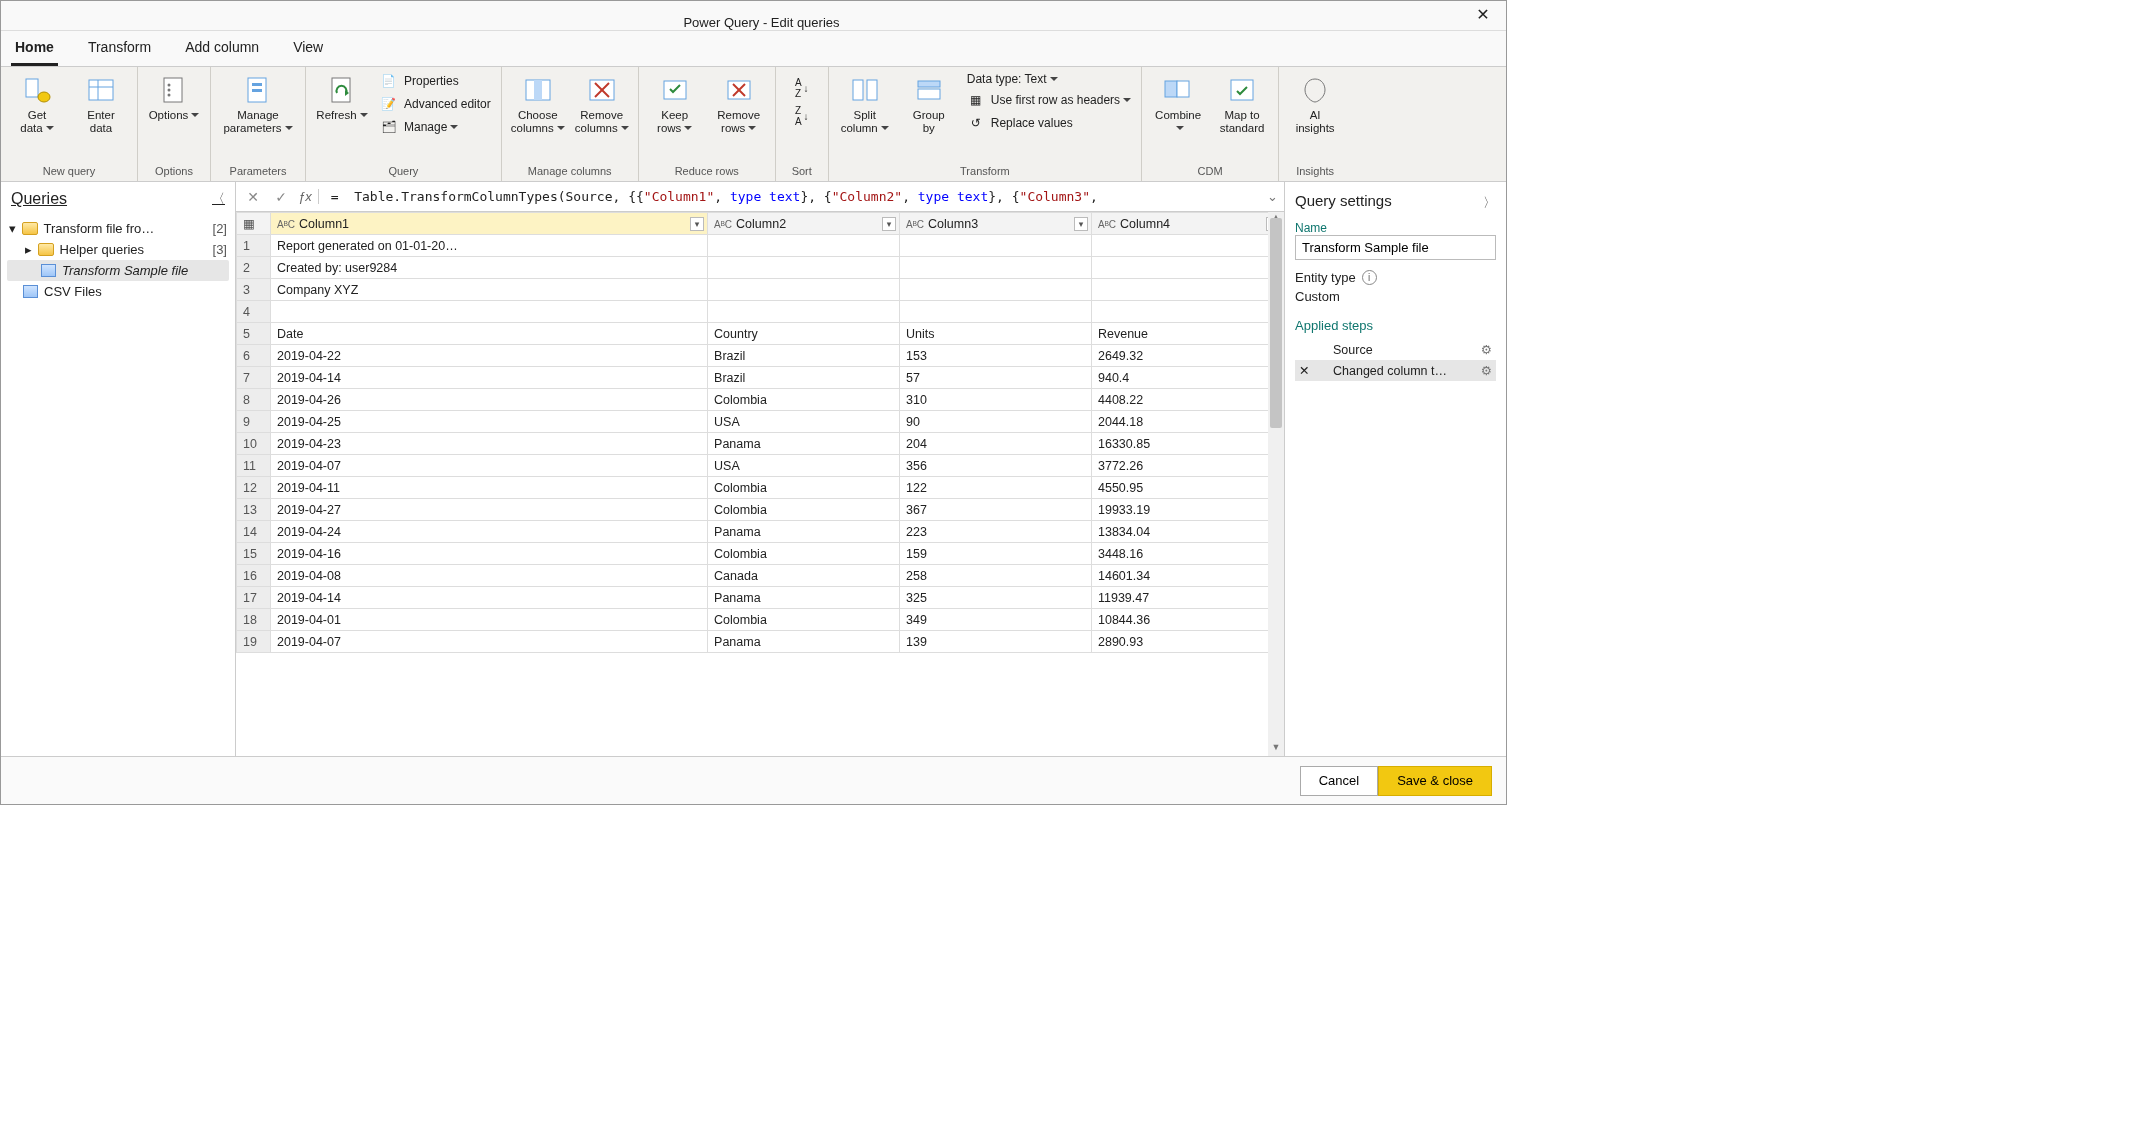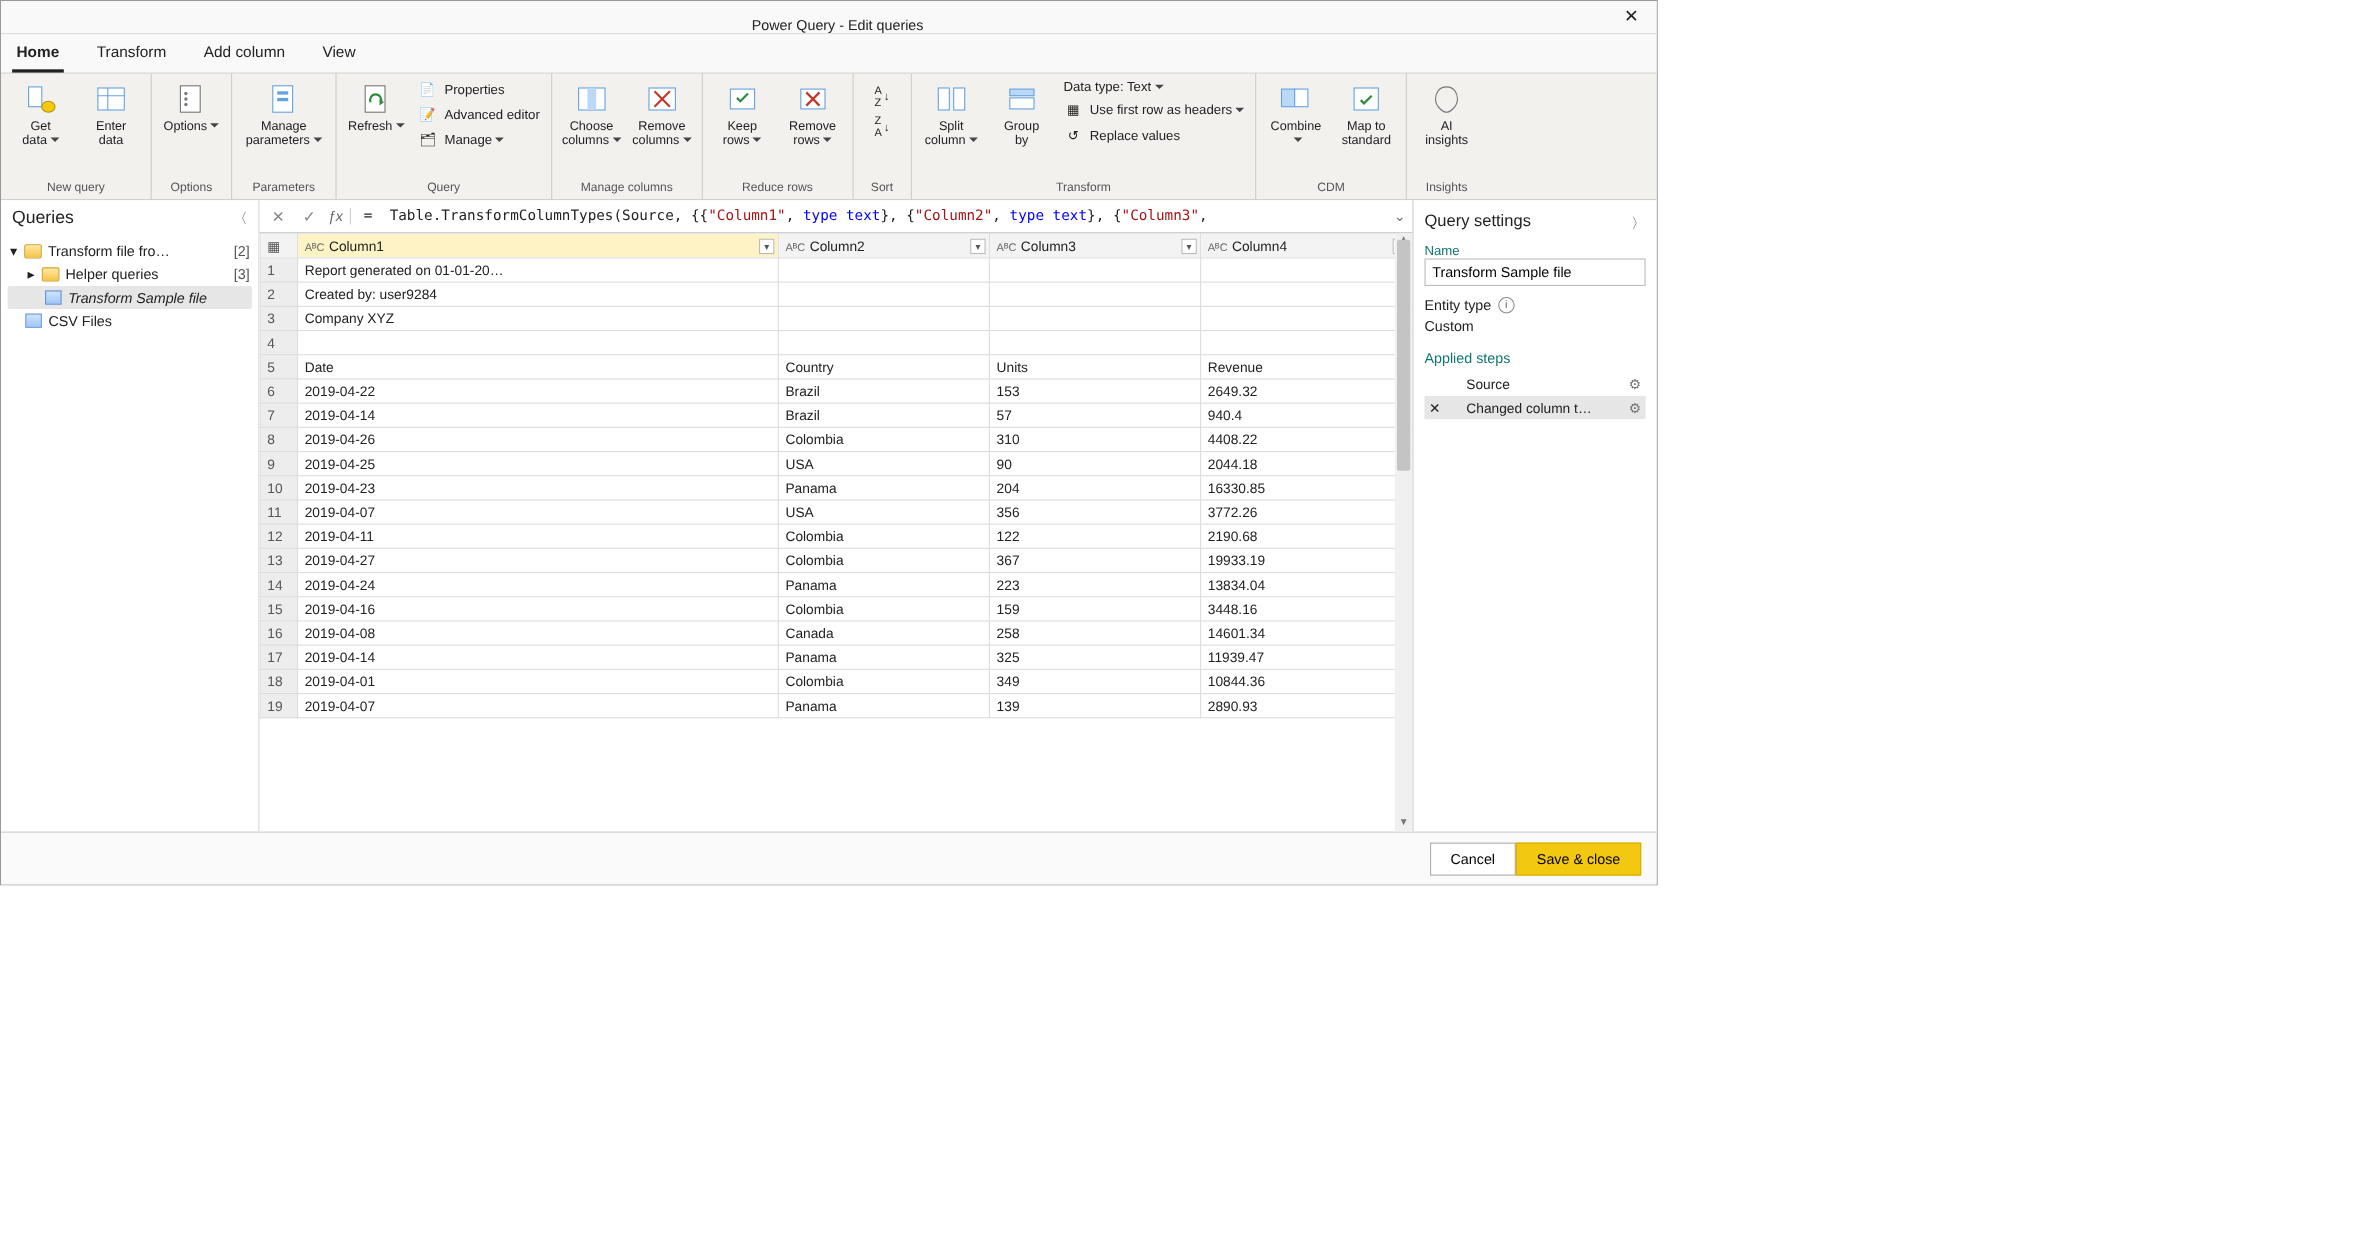--- a/index.html
+++ b/index.html
@@ -19,21 +19,21 @@
   .btn-v .ico { width:32px; height:34px; display:flex; align-items:center; justify-content:center;}
   .btn-v .txt { font-size:11.5px; text-align:center; line-height:13px; margin-top:2px; color:#222; }
   .mini-list { display:flex; flex-direction:column; gap:3px; justify-content:center; }
   .mini-item { display:flex; align-items:center; gap:6px; font-size:12px; cursor:pointer; white-space:nowrap; padding:1px 2px;}
   .mini-item .mi-ico { width:18px; height:18px; display:inline-flex; align-items:center; justify-content:center;}
   .caret::after { content:""; display:inline-block; margin-left:3px; border:4px solid transparent; border-top-color:#444; transform:translateY(2px);}
   .az-stack { display:flex; flex-direction:column; gap:6px; align-items:center; padding-top:6px; width:36px;}
   .az-item { font-size:10px; display:flex; align-items:center; gap:2px; cursor:pointer; }
   .body { flex:1; display:flex; min-height:0;}
   .left { width:235px; border-right:1px solid #ccc; background:#fff; display:flex; flex-direction:column;}
-  .left-head { display:flex; justify-content:space-between; align-items:center; padding:8px 10px; font-size:15px;}
+  .left-head { display:flex; justify-content:space-between; align-items:center; padding:8px 10px; font-size:15px;text-decoration:underline;}
   .tree { padding:2px 6px; font-size:13px;}
   .tree-row { display:flex; align-items:center; gap:6px; padding:3px 2px; cursor:pointer; border-radius:2px;}
   .tree-row.sel { background:#e6e6e6;}
   .tree-row .count { margin-left:auto; color:#555;}
   .fld { width:16px; height:13px; background:linear-gradient(#FFE9A6,#F5C445); border:1px solid #d4a020; border-radius:2px;}
   .tbl-ico { width:15px; height:13px; border:1px solid #5a8fd6; background:linear-gradient(#cfe4ff,#9fc6f7);}
   .queries-title { font-weight:400; font-size:16px;}
   .center { flex:1; display:flex; flex-direction:column; min-width:0; background:#fff;}
   .formula-bar { display:flex; align-items:center; border-bottom:1px solid #ccc; height:30px; padding:0 6px; gap:6px; position:relative;}
   .fb-btn { width:22px; text-align:center; color:#888; cursor:pointer; font-size:14px;}
@@ -454,21 +454,21 @@
                 <td>2019-04-07</td>
                 <td>USA</td>
                 <td>356</td>
                 <td>3772.26</td>
               </tr>
               <tr>
                 <td class="idx">12</td>
                 <td>2019-04-11</td>
                 <td>Colombia</td>
                 <td>122</td>
-                <td>2190.68</td>
+                <td>4550.95</td>
               </tr>
               <tr>
                 <td class="idx">13</td>
                 <td>2019-04-27</td>
                 <td>Colombia</td>
                 <td>367</td>
                 <td>19933.19</td>
               </tr>
               <tr>
                 <td class="idx">14</td>

